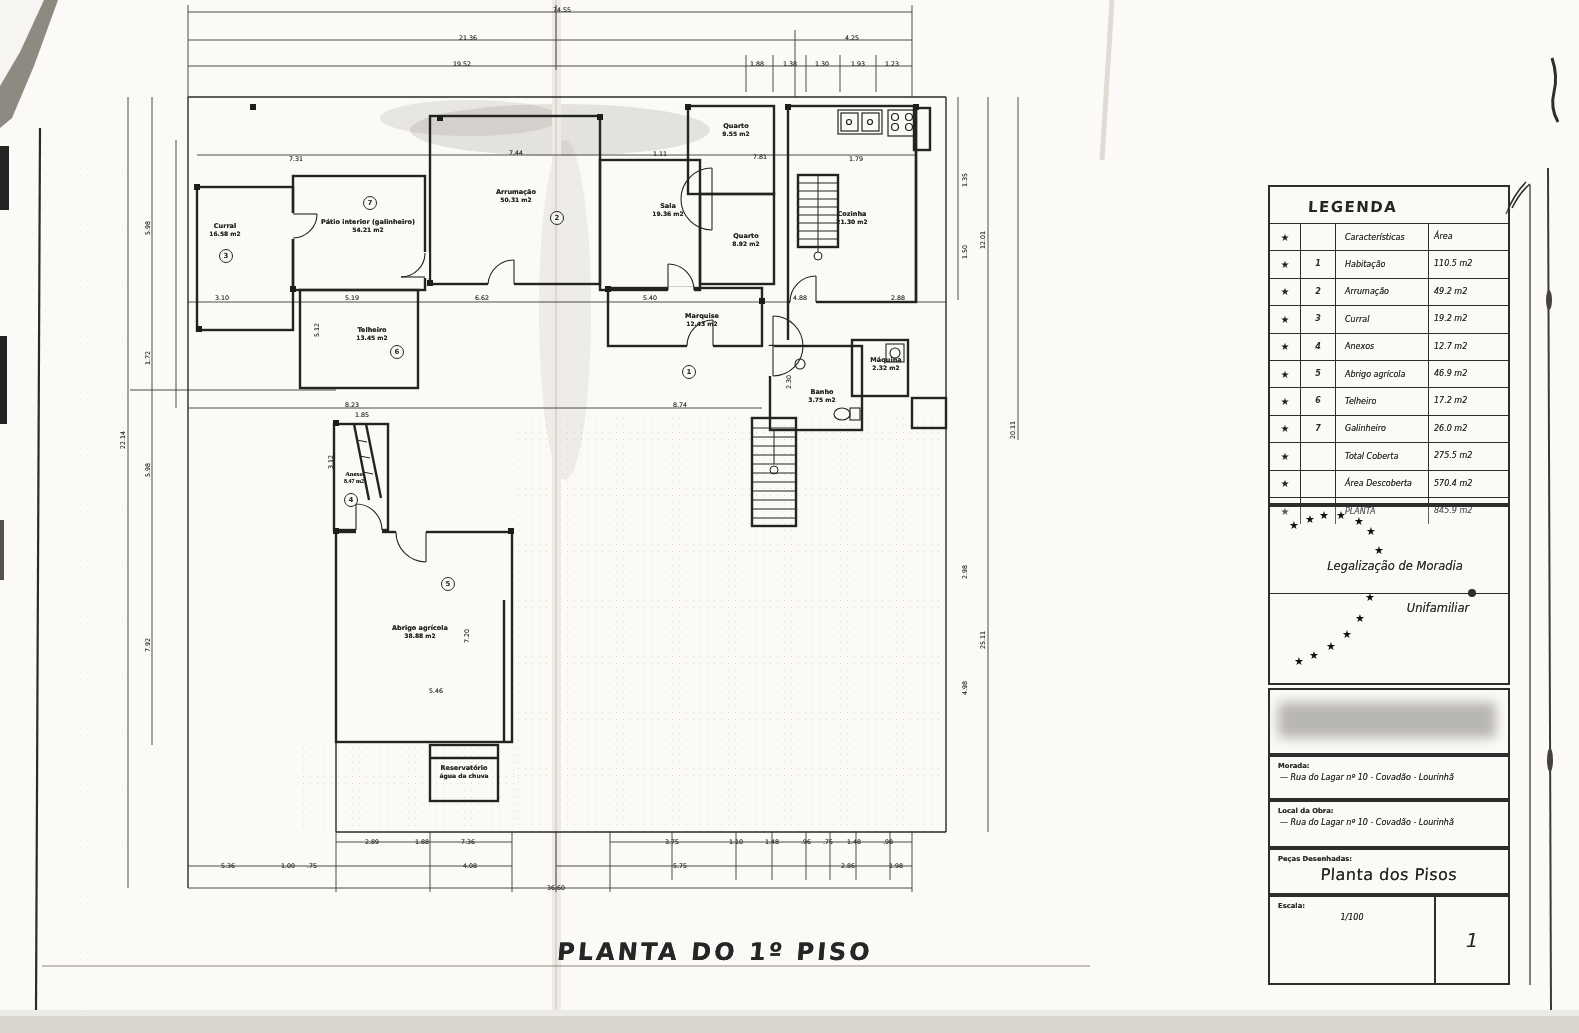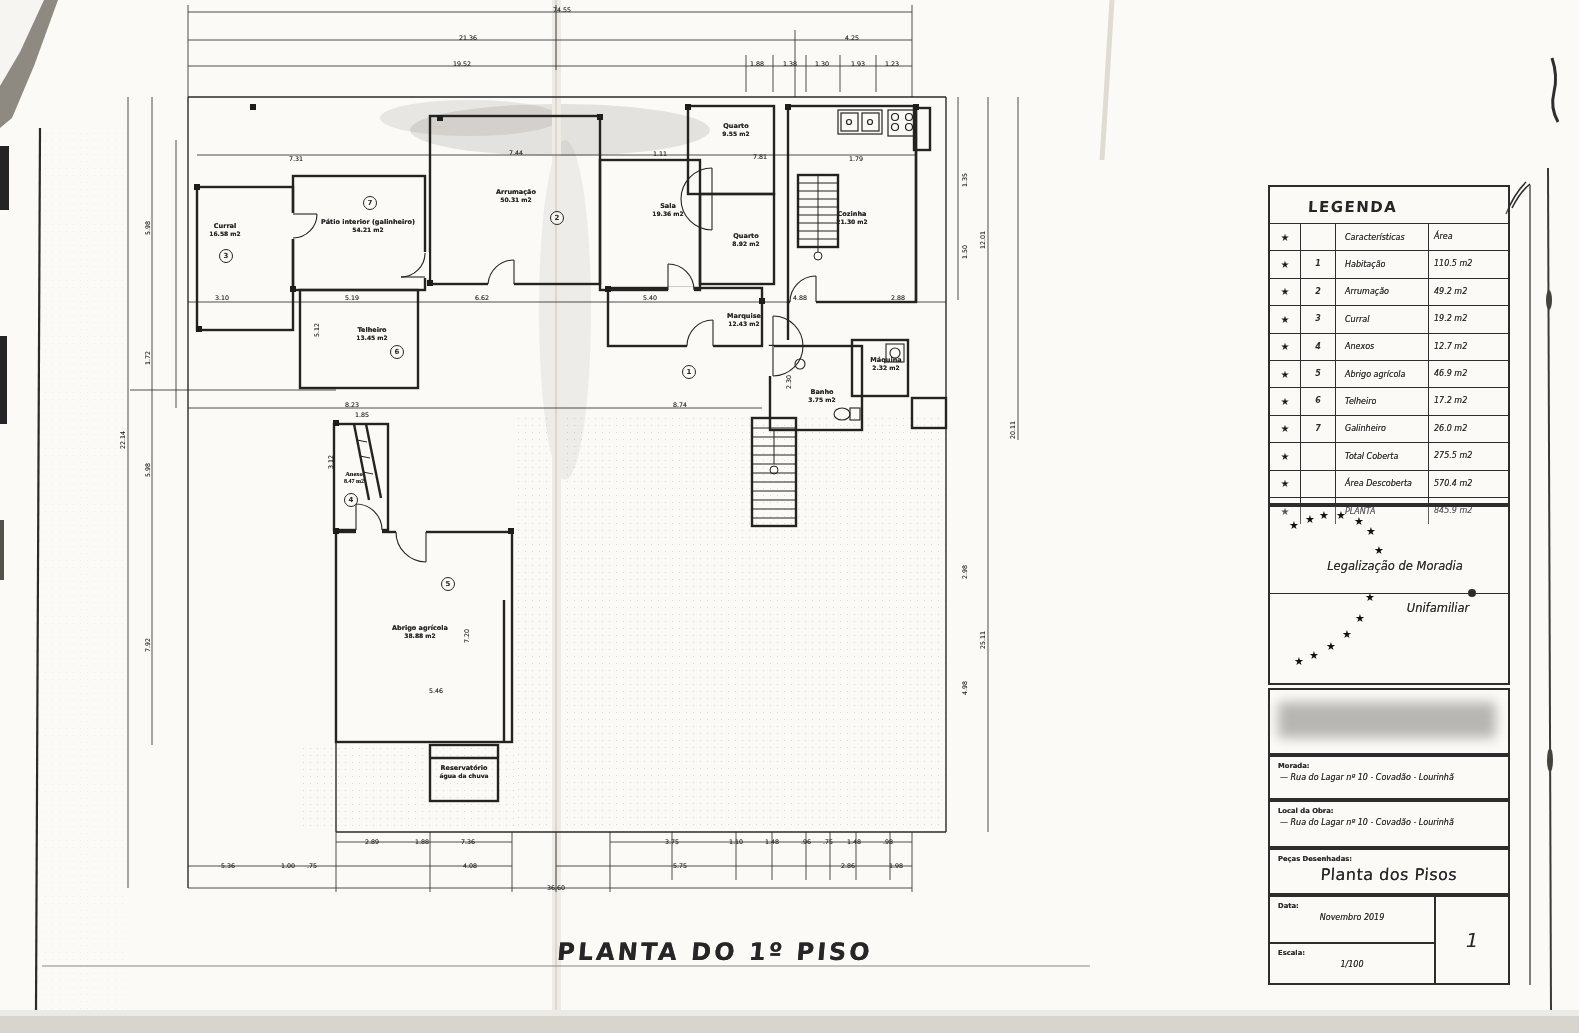--- a/index.html
+++ b/index.html
@@ -292,21 +292,21 @@
         <div class="rarea">9.55 m2</div>
       </div>
       <div class="room" style="left: 746px; top: 240px;">
         <div class="rlabel">Quarto</div>
         <div class="rarea">8.92 m2</div>
       </div>
       <div class="room" style="left: 852px; top: 218px;">
         <div class="rlabel">Cozinha</div>
         <div class="rarea">21.30 m2</div>
       </div>
-      <div class="room" style="left: 744px; top: 320px; text-align: center;">
+      <div class="room" style="left: 702px; top: 320px; text-align: center;">
         <div class="rlabel">Marquise</div>
         <div class="rarea">12.43 m2</div>
       </div>
       <div class="room" style="left: 822px; top: 396px;">
         <div class="rlabel">Banho</div>
         <div class="rarea">3.75 m2</div>
       </div>
       <div class="room" style="left: 886px; top: 364px;">
         <div class="rlabel">Máquina</div>
         <div class="rarea">2.32 m2</div>
@@ -506,24 +506,20 @@
 
   <div class="tb-box" style="top:848px;height:47px;">
     <div class="tb-label">Peças Desenhadas:</div>
     <div class="pecas-value">Planta dos Pisos</div>
   </div>
 
   <div class="tb-box" style="top:895px;height:90px;">
     <div class="bottom-grid">
       <div class="bg-left">
         <div class="bg-row">
-          <div class="tb-label">Data:</div>
-          <div class="tb-value center">Novembro 2019</div>
-        </div>
-        <div class="bg-row">
           <div class="tb-label">Escala:</div>
           <div class="tb-value center">1/100</div>
         </div>
       </div>
       <div class="bg-right">1</div>
     </div>
   </div>
 
 </div>
 

